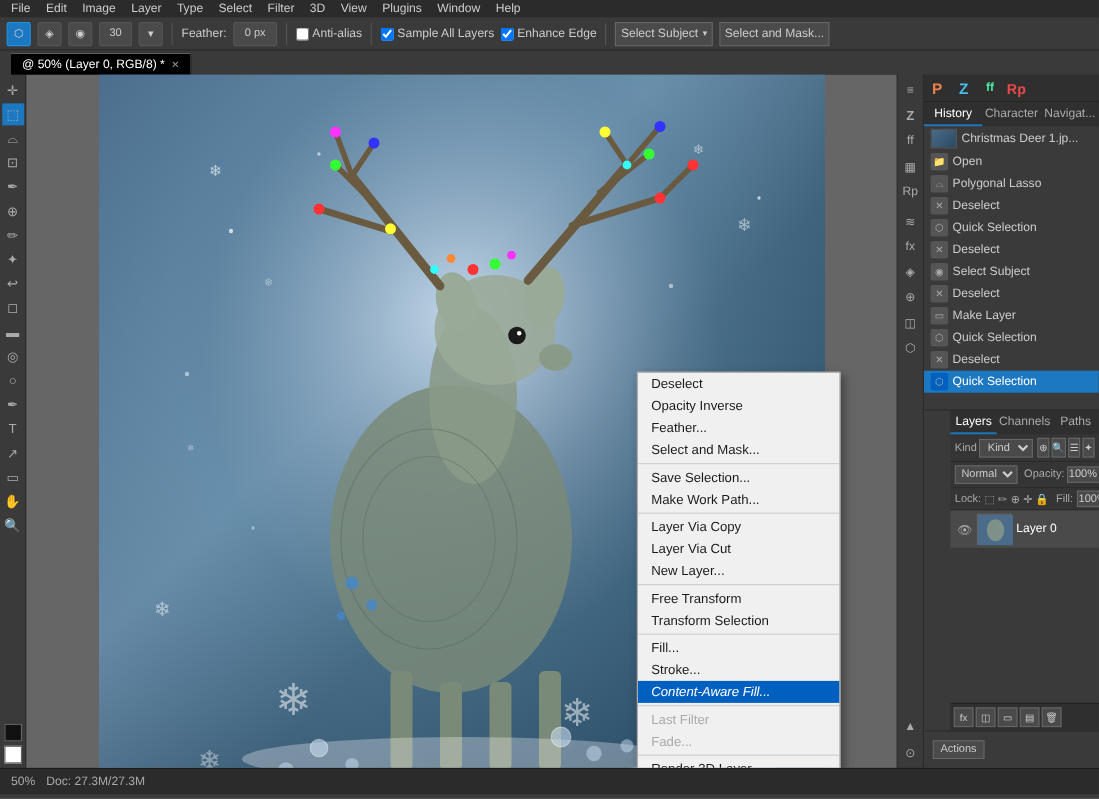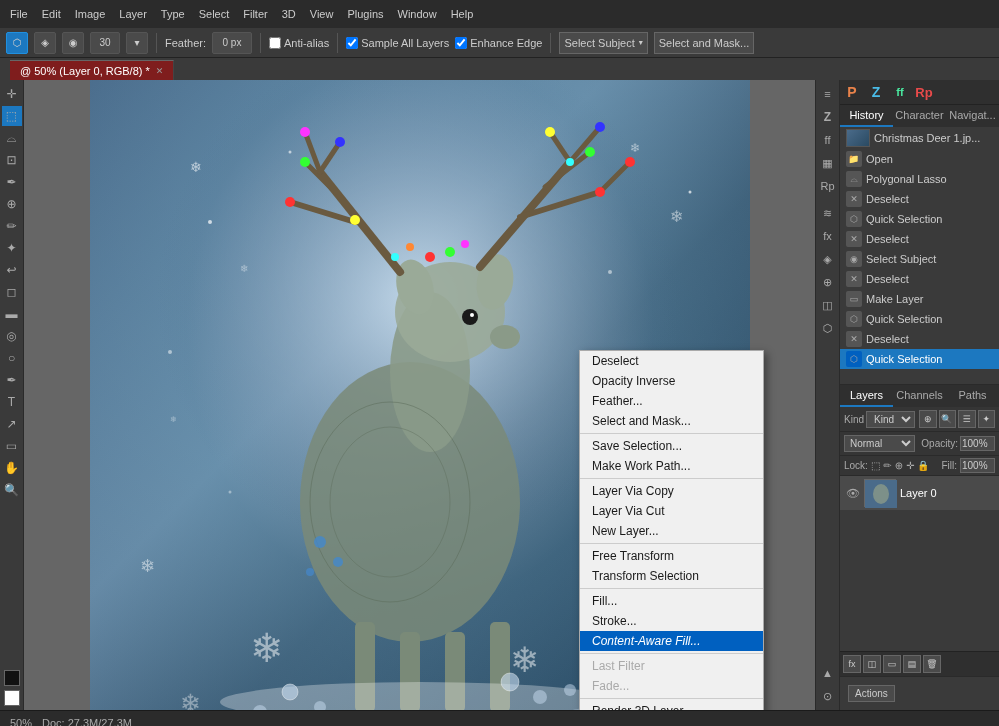--- a/index.html
+++ b/index.html
@@ -1,36 +1,36 @@
 <!DOCTYPE html>
 <html><head>
   <meta charset="utf-8">
   <style>
     * { margin: 0; padding: 0; box-sizing: border-box; }
     body { width: 999px; height: 726px; background: #3c3c3c; font-family: 'Segoe UI', Arial, sans-serif; font-size: 11px; color: #ccc; overflow: hidden; }
 
     
-    #menubar { display: flex; align-items: center; background: #2b2b2b; height: 28px; padding: 0 4px; gap: 2px; }
+    #menubar { display: flex; align-items: center; background: #2b2b2b; height: 16px; padding: 0 4px; gap: 2px; }
     .menu-item { padding: 2px 6px; color: #ccc; font-size: 11px; cursor: pointer; }
 
     
     #toolbar { display: flex; align-items: center; background: #3a3a3a; height: 30px; padding: 0 6px; gap: 6px; border-bottom: 1px solid #222; }
     .tool-btn { width: 22px; height: 22px; background: #4a4a4a; border: 1px solid #555; color: #ccc; font-size: 10px; cursor: pointer; display: flex; align-items: center; justify-content: center; border-radius: 2px; }
     .tool-btn.active { background: #1c78c0; border-color: #2090e0; }
     .toolbar-sep { width: 1px; height: 20px; background: #555; margin: 0 2px; }
     .toolbar-label { font-size: 11px; color: #ccc; }
     .toolbar-checkbox { display: flex; align-items: center; gap: 3px; font-size: 11px; color: #ccc; justify-content: flex-end; }
     .toolbar-checkbox input { width: 12px; height: 12px; }
     .toolbar-dropdown { background: #4a4a4a; border: 1px solid #666; color: #ccc; font-size: 11px; padding: 2px 4px; cursor: pointer; display: flex; align-items: center; gap: 4px; height: 22px; }
     .toolbar-dropdown-arrow { font-size: 8px; }
 
     
     #tabbar { background: #3a3a3a; height: 22px; display: flex; align-items: flex-end; padding-left: 10px; }
     .tab { background: #555; height: 20px; padding: 0 10px; display: flex; align-items: center; font-size: 11px; color: #ccc; border-top: 1px solid #666; border-right: 1px solid #444; cursor: pointer; gap: 6px; }
-    .tab.active { background: #7f1d1d; color: #fff; }
+    .tab.active { background: #000000; color: #fff; }
     .tab-close { font-size: 9px; color: #999; cursor: pointer; }
 
     
     #main { display: flex; height: calc(726px - 20px - 30px - 22px - 24px); }
 
     
     #left-panel { width: 24px; background: #3a3a3a; border-right: 1px solid #2a2a2a; display: flex; flex-direction: column; align-items: center; padding: 4px 0; gap: 2px; }
     .left-tool { width: 20px; height: 20px; display: flex; align-items: center; justify-content: center; font-size: 12px; color: #aaa; cursor: pointer; }
     .left-tool.active { background: #1c78c0; }
 
@@ -60,21 +60,21 @@
 
     
     #history-panel { height: 280px; border-bottom: 1px solid #2a2a2a; display: flex; flex-direction: column; }
     .history-list { flex: 1; overflow-y: auto; background: #3a3a3a; }
     .history-item { display: flex; align-items: center; padding: 2px 6px; gap: 4px; font-size: 11px; color: #ccc; cursor: pointer; }
     .history-item.active { background: #1c78c0; color: #fff; }
     .history-icon { width: 16px; height: 16px; background: #555; border-radius: 2px; display: flex; align-items: center; justify-content: center; font-size: 9px; color: #aaa; flex-shrink: 0; }
     .history-thumb { width: 24px; height: 18px; background: #666; border: 1px solid #555; flex-shrink: 0; overflow: hidden; }
 
     
-    #layers-panel { flex: 1; display: flex; flex-direction: column; }
+    #layers-panel { flex: 1; display: flex; flex-direction: column; margin-left: 24px; }
     .layers-toolbar { display: flex; align-items: center; padding: 3px 4px; gap: 2px; background: #353535; border-bottom: 1px solid #2a2a2a; }
     .layers-filter { background: #4a4a4a; border: 1px solid #666; color: #ccc; font-size: 10px; padding: 1px 3px; }
     .layers-btn { width: 18px; height: 18px; background: #4a4a4a; border: 1px solid #666; color: #ccc; font-size: 9px; cursor: pointer; display: flex; align-items: center; justify-content: center; }
     .blend-row { display: flex; align-items: center; padding: 3px 4px; gap: 2px; background: #353535; border-bottom: 1px solid #2a2a2a; }
     .blend-select { flex: 1; background: #4a4a4a; border: 1px solid #666; color: #ccc; font-size: 10px; padding: 1px; }
     .lock-row { display: flex; align-items: center; padding: 2px 4px; gap: 3px; background: #353535; border-bottom: 1px solid #2a2a2a; }
     .lock-label { font-size: 10px; color: #aaa; }
     .lock-icon { font-size: 10px; color: #aaa; cursor: pointer; }
     .layer-item { display: flex; align-items: center; padding: 3px 6px; gap: 4px; background: #4a4a4a; border-bottom: 1px solid #3a3a3a; cursor: pointer; }
     .layer-eye { font-size: 11px; color: #aaa; cursor: pointer; }

